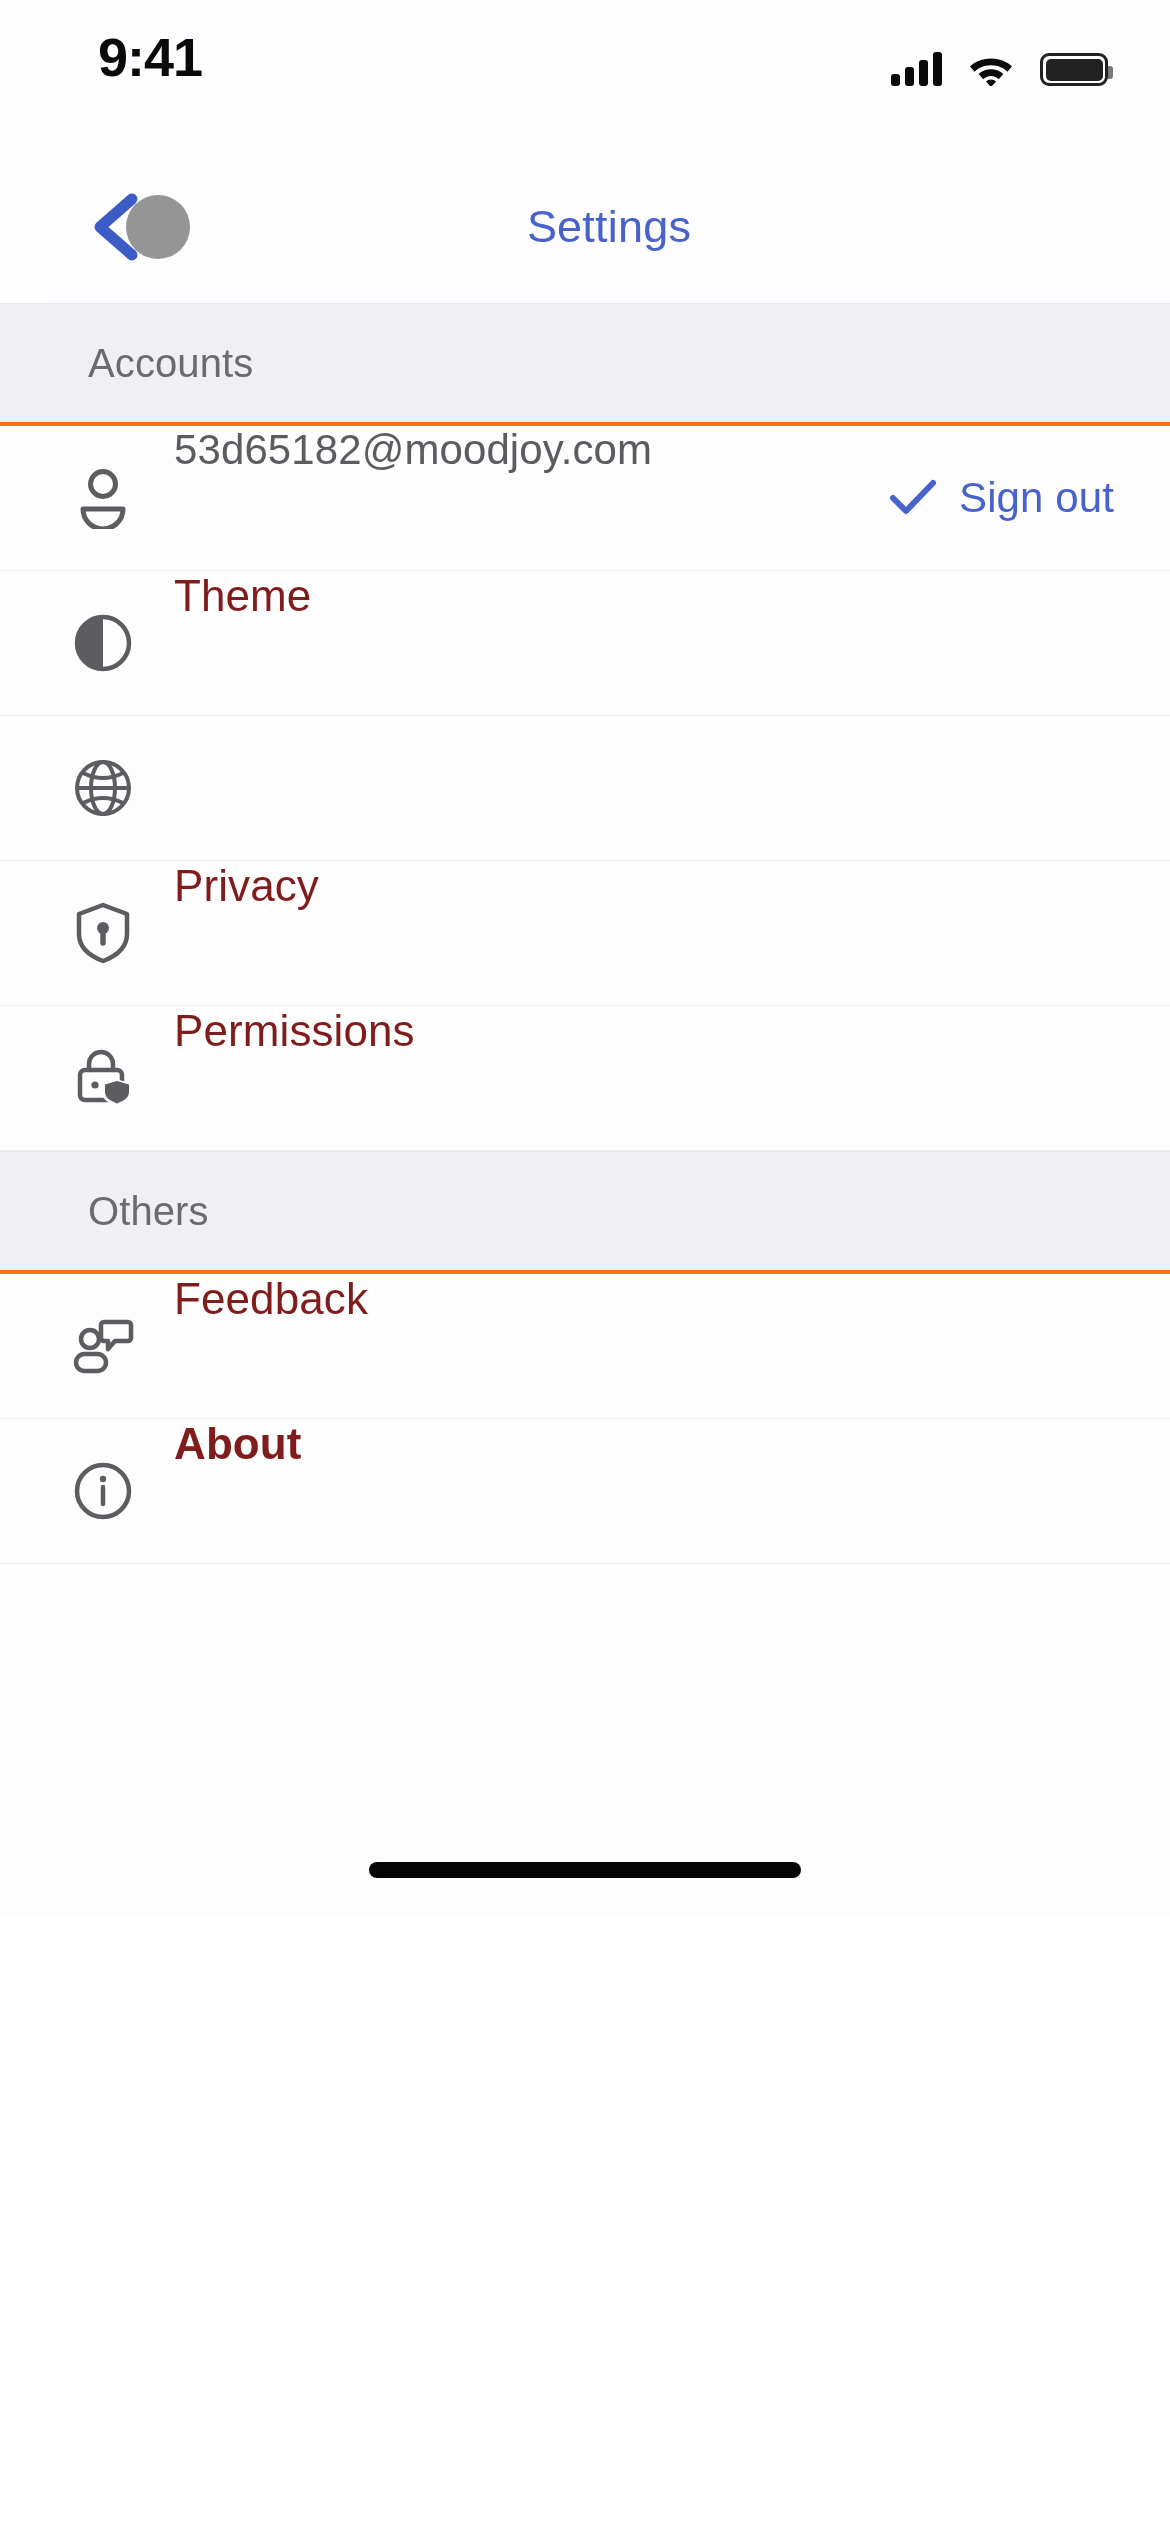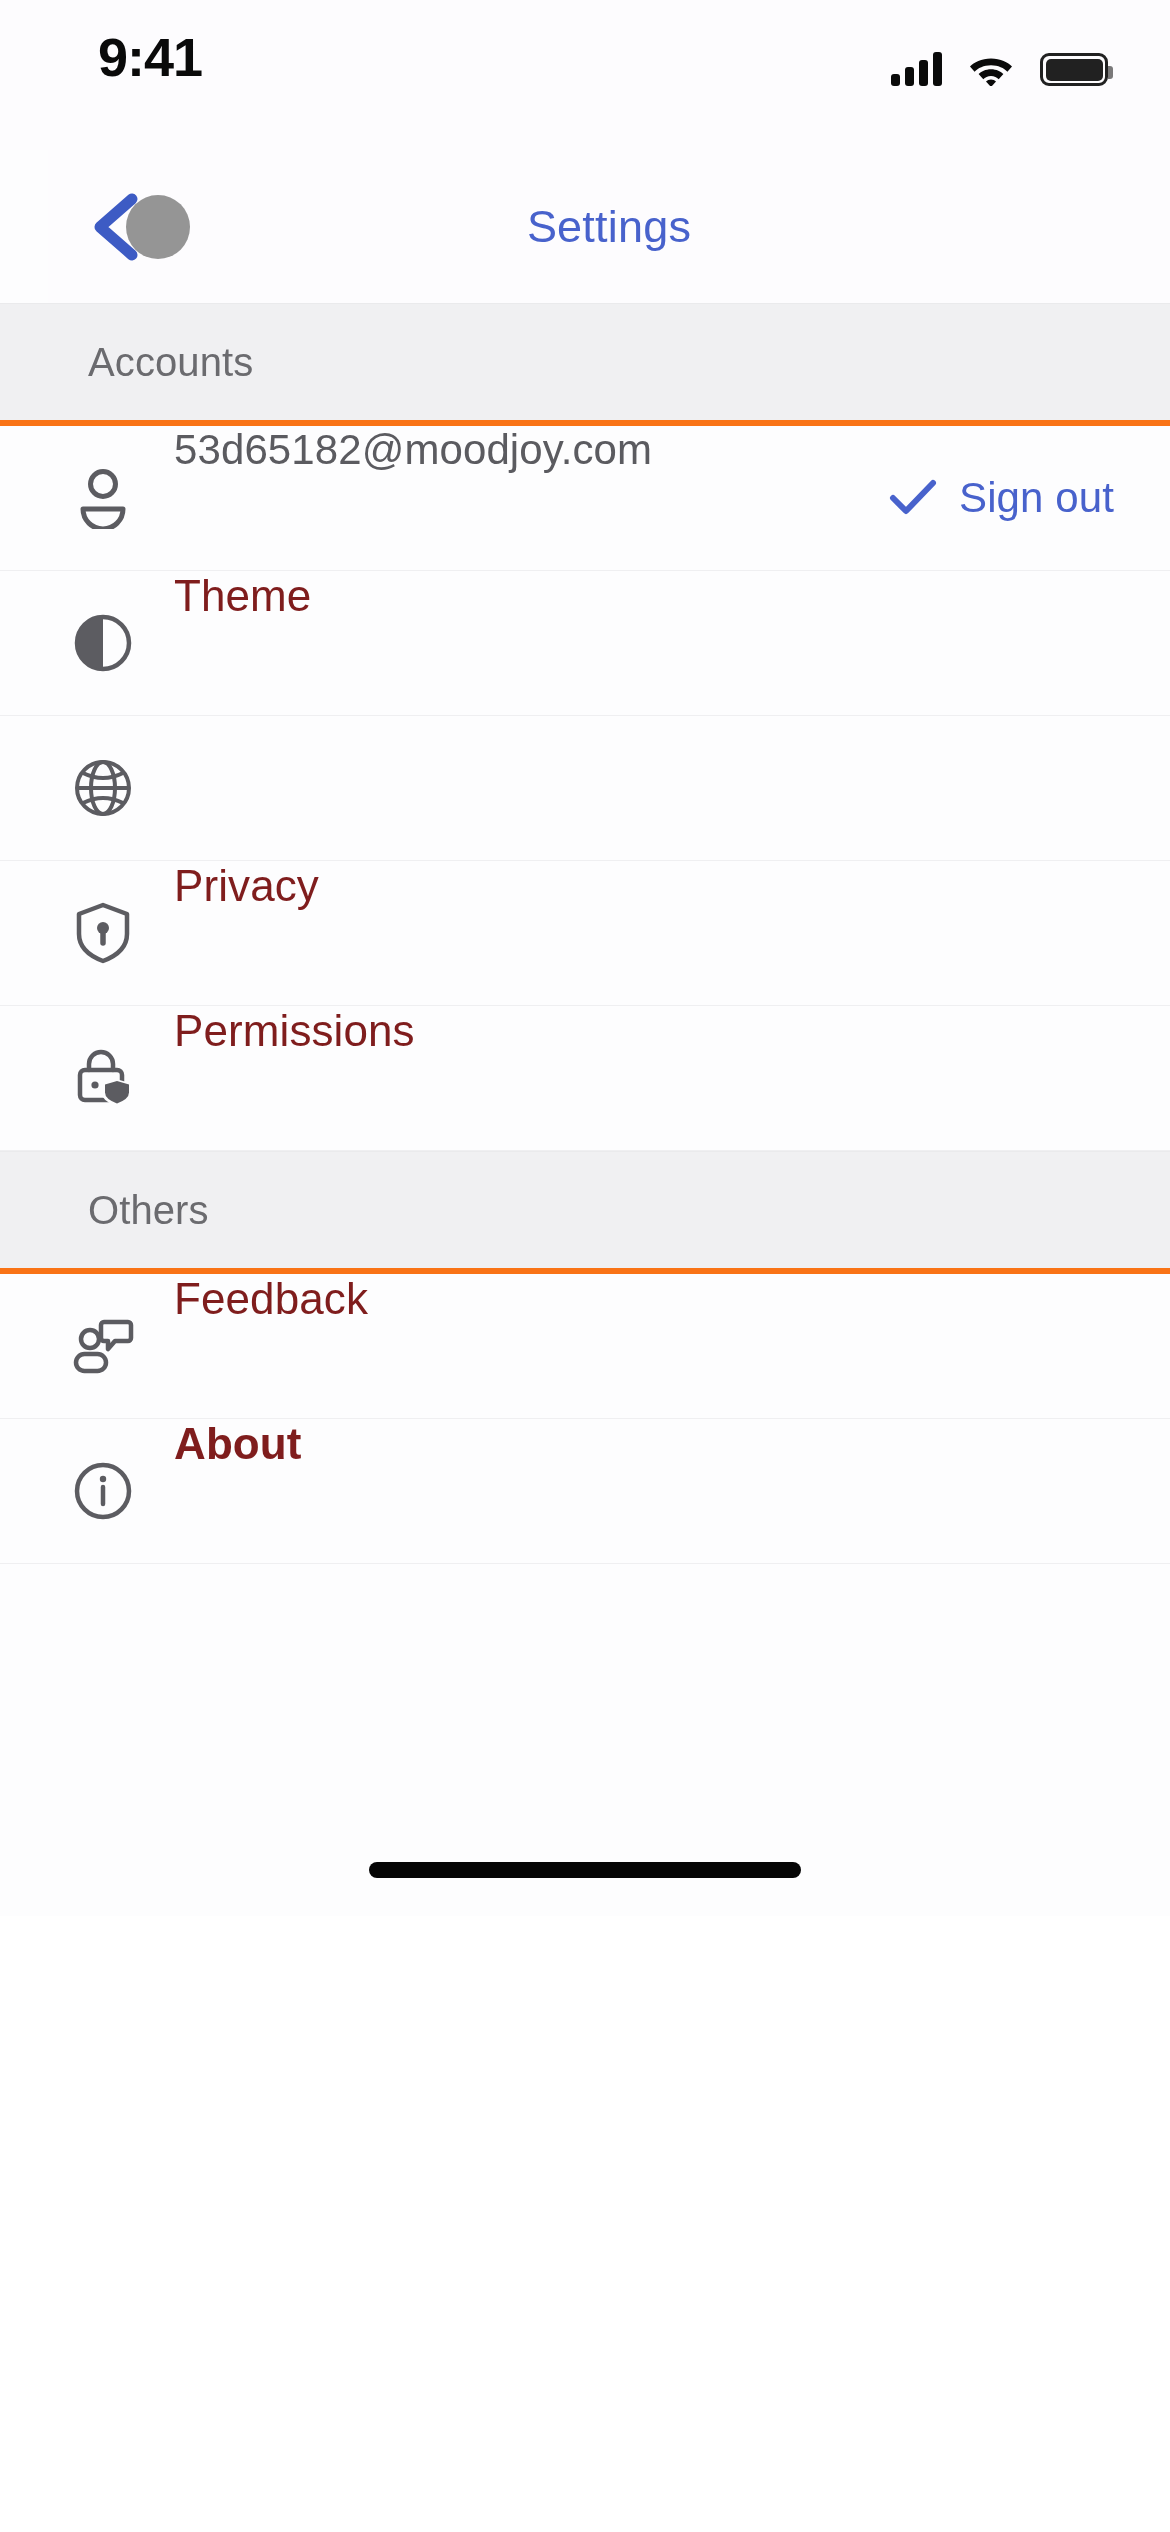--- a/index.html
+++ b/index.html
@@ -94,21 +94,21 @@
     opacity:0.92;
   }
 
   
   .section-header {
     background:#F0F0F2;
     height:123px;
     display:flex; align-items:center;
     padding-left:88px;
     border-top:1px solid #EAEAEC;
-    border-bottom:6px solid #f97316;
+    border-bottom:4px solid #f97316;
   }
   .section-header span {
     font-size:40px;
     color:#6B6B6F;
     letter-spacing:0.1px;
   }
 
   .row {
     height:145px;
     background:#FDFDFE;

